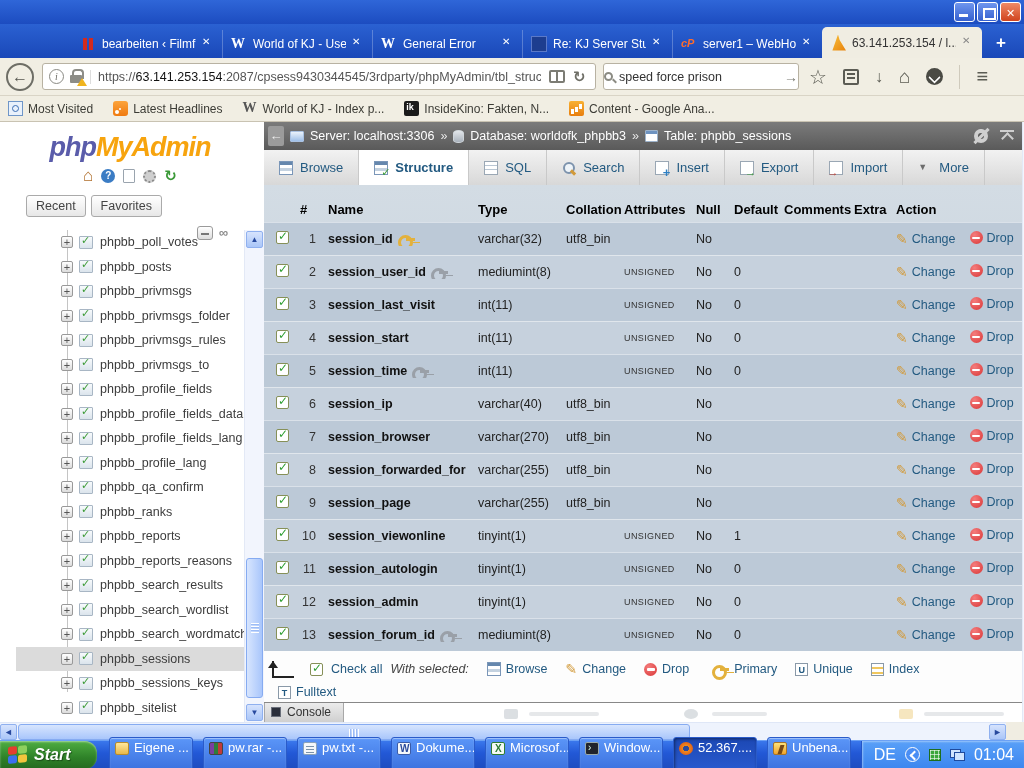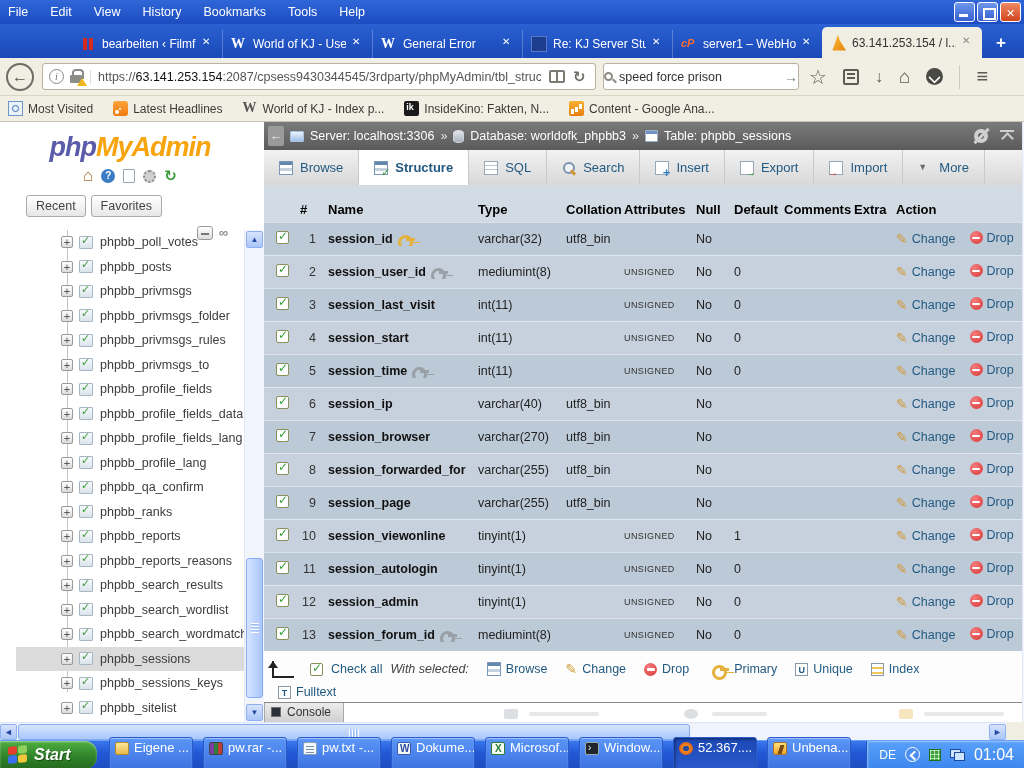--- a/index.html
+++ b/index.html
@@ -236,45 +236,36 @@
   .tk-word::before { content:"W"; position:absolute; left:2px; top:0px; font-size:10px; font-weight:bold; color:#2a4a9c; }
   .tk-excel { background:#f4faf4; border:1px solid #2e7d32; }
   .tk-excel::before { content:"X"; position:absolute; left:3px; top:0px; font-size:10px; font-weight:bold; color:#2e7d32; }
   .tk-cmd { background:#20242c; border:1px solid #9aa; }
   .tk-cmd::before { content:"›"; position:absolute; left:2px; top:-1px; color:#dfe; font-size:10px; }
   .tk-ff { background:radial-gradient(circle at 50% 50%,#2a4a9c 28%,#f08a1e 30%,#e0641a 70%); border-radius:50%; }
   .tk-wa { background:linear-gradient(#fce27a,#f0a42c); border:1px solid #a8742a; }
   .tk-wa::after { content:""; position:absolute; left:5px; top:2px; width:4px; height:9px; background:#7a4a14; transform:skewX(-18deg); }
   .tray { height:28px; display:flex; align-items:center; gap:9px; padding:0 10px 0 12px;
     background:linear-gradient(#59a0f8,#3c86ef); border-left:1px solid #2255c8; box-shadow:inset 1px 1px 2px rgba(255,255,255,.4); }
-  .tray-lang { color:#fff; font-size:12px; }
+  .tray-lang { color:#fff; font-size:16px; }
   .tray-chev { width:15px; height:15px; border:1px solid #fff; border-radius:50%; position:relative; background:#4a8ef4; }
   .tray-chev::after { content:""; position:absolute; left:5px; top:4px; width:5px; height:5px; border:2px solid #fff; border-top:none; border-right:none; transform:rotate(45deg); }
   .tray-green { width:12px; height:12px; background:#3aa63a; border:1px solid #1e6e1e;
     background-image:linear-gradient(rgba(255,255,255,.6) 1px,transparent 1px),linear-gradient(90deg,rgba(255,255,255,.6) 1px,transparent 1px); background-size:4px 4px; }
   .tray-net { width:15px; height:12px; position:relative; }
   .tray-net::before, .tray-net::after { content:""; position:absolute; width:9px; height:7px; background:#cfe4ff; border:1px solid #1e4a9e; }
   .tray-net::before { left:0; top:0; } .tray-net::after { right:0; bottom:0; }
   .tray-clock { color:#fff; font-size:16px; }
 </style>
 </head>
 <body>
 
 <div class="screen">
 
   <div class="menubar">
-    <div id="menu-items" style="display:flex">
-        <span class="menu-item">File</span>
-        <span class="menu-item">Edit</span>
-        <span class="menu-item">View</span>
-        <span class="menu-item">History</span>
-        <span class="menu-item">Bookmarks</span>
-        <span class="menu-item">Tools</span>
-        <span class="menu-item">Help</span>
-      </div>
     <div class="win-controls">
       <div class="winbtn min"></div>
       <div class="winbtn restore"></div>
       <div class="winbtn close"></div>
     </div>
   </div>
 
   <div class="tabstrip" id="tabstrip">
       <div class="fftab">
         <span class="fav fav-pause"></span>

